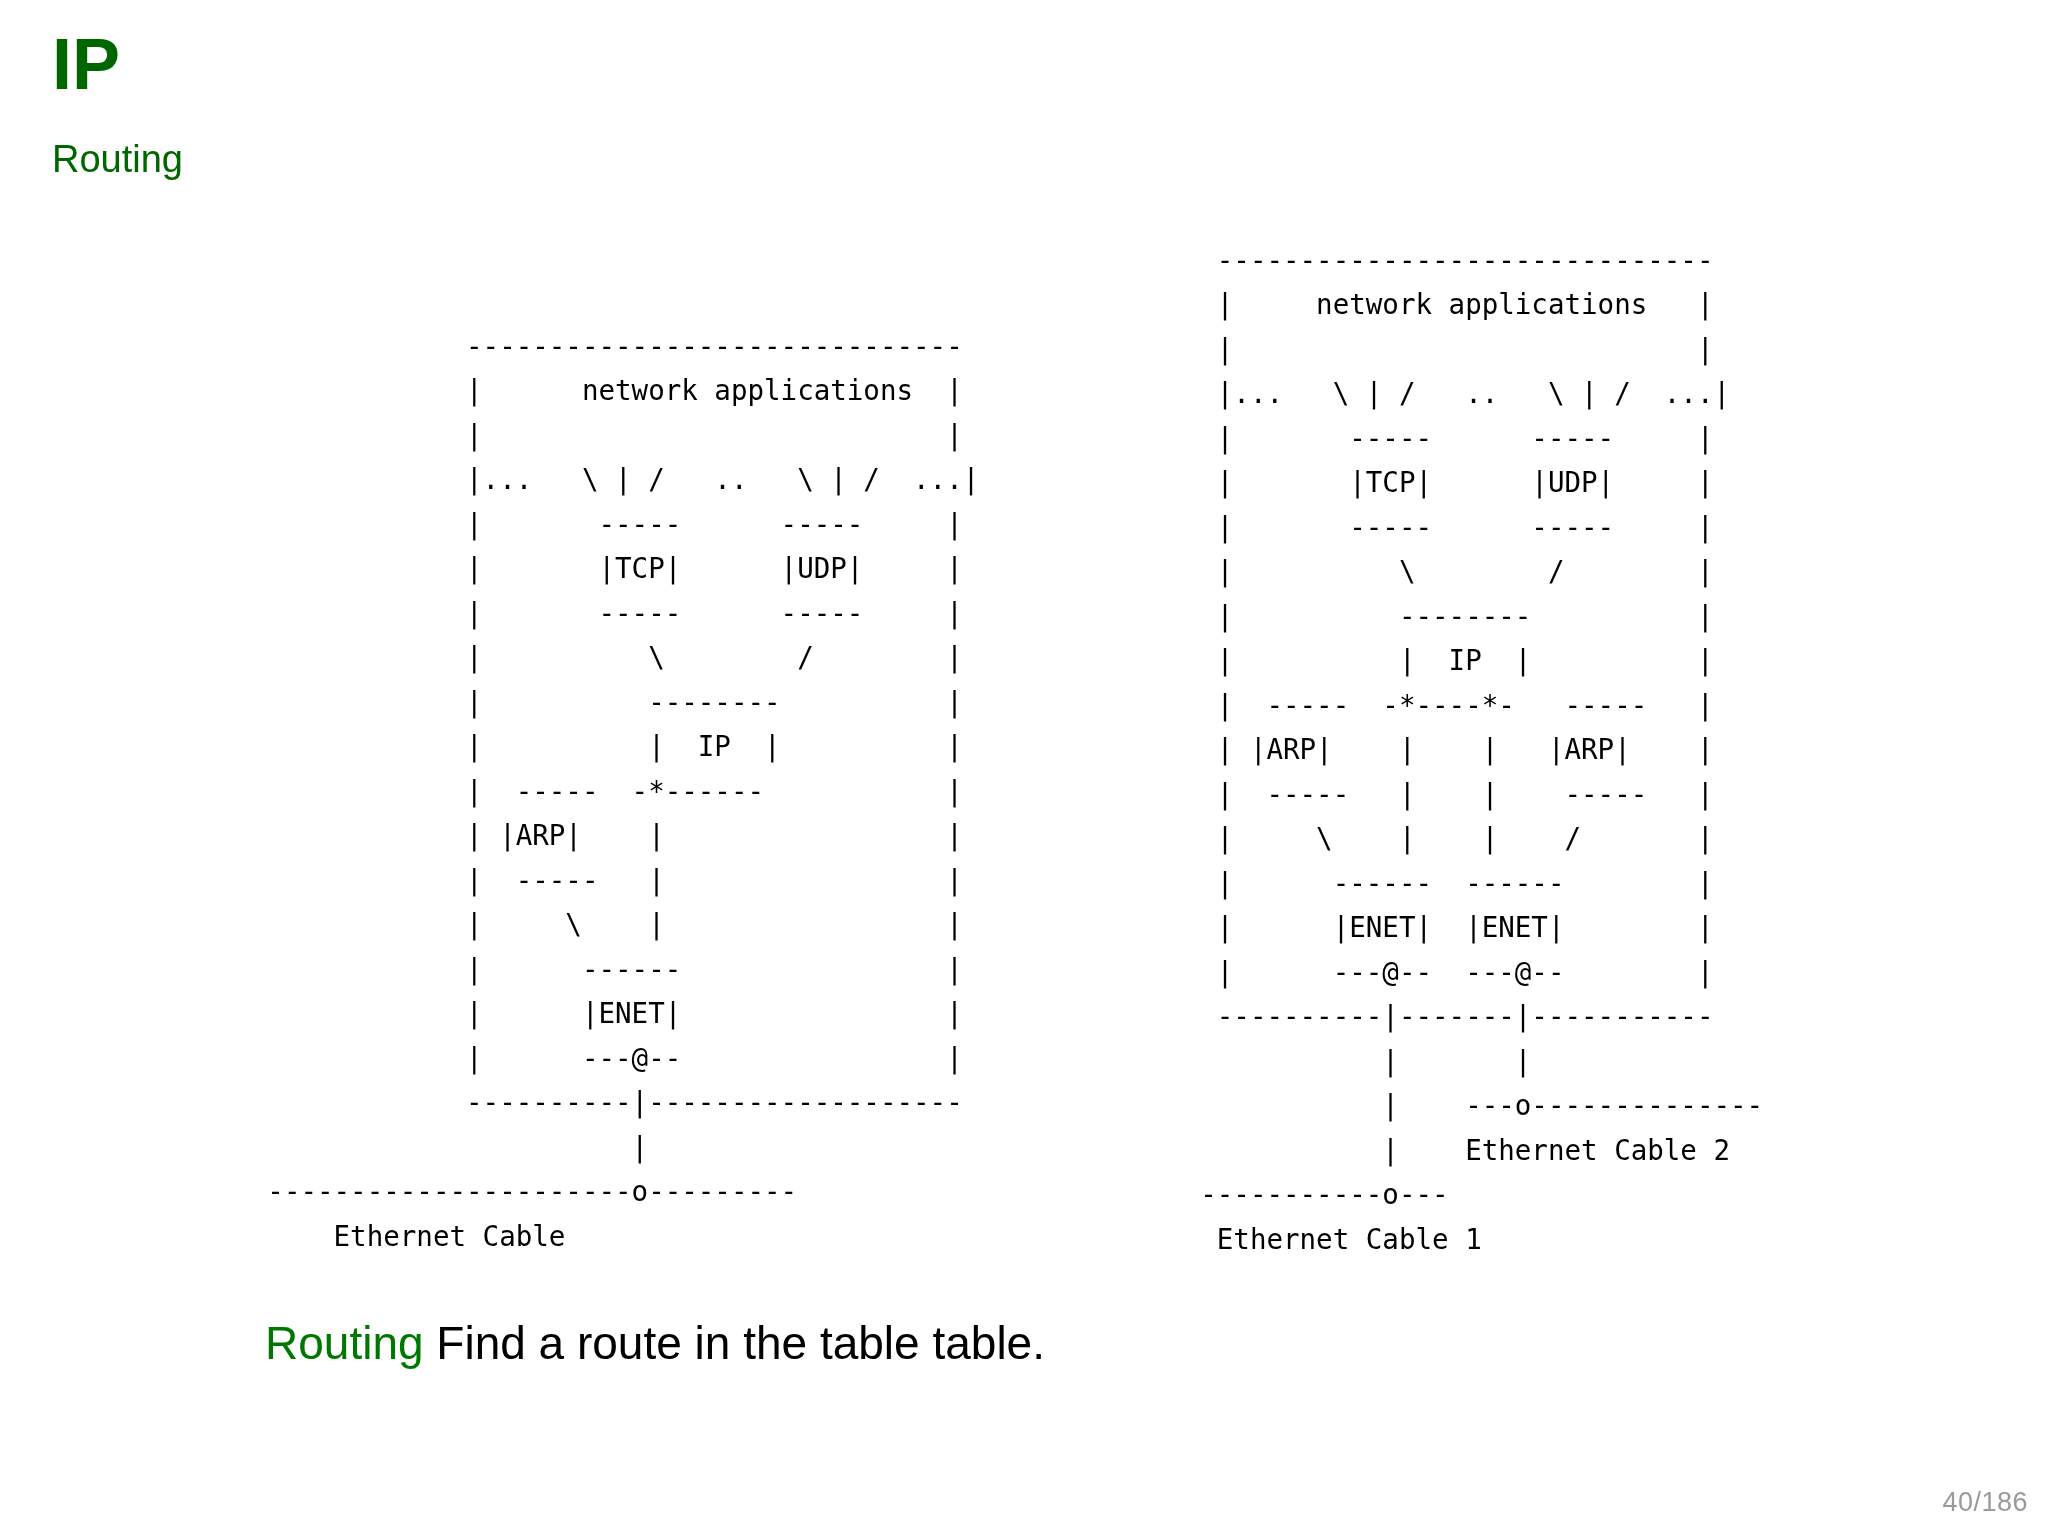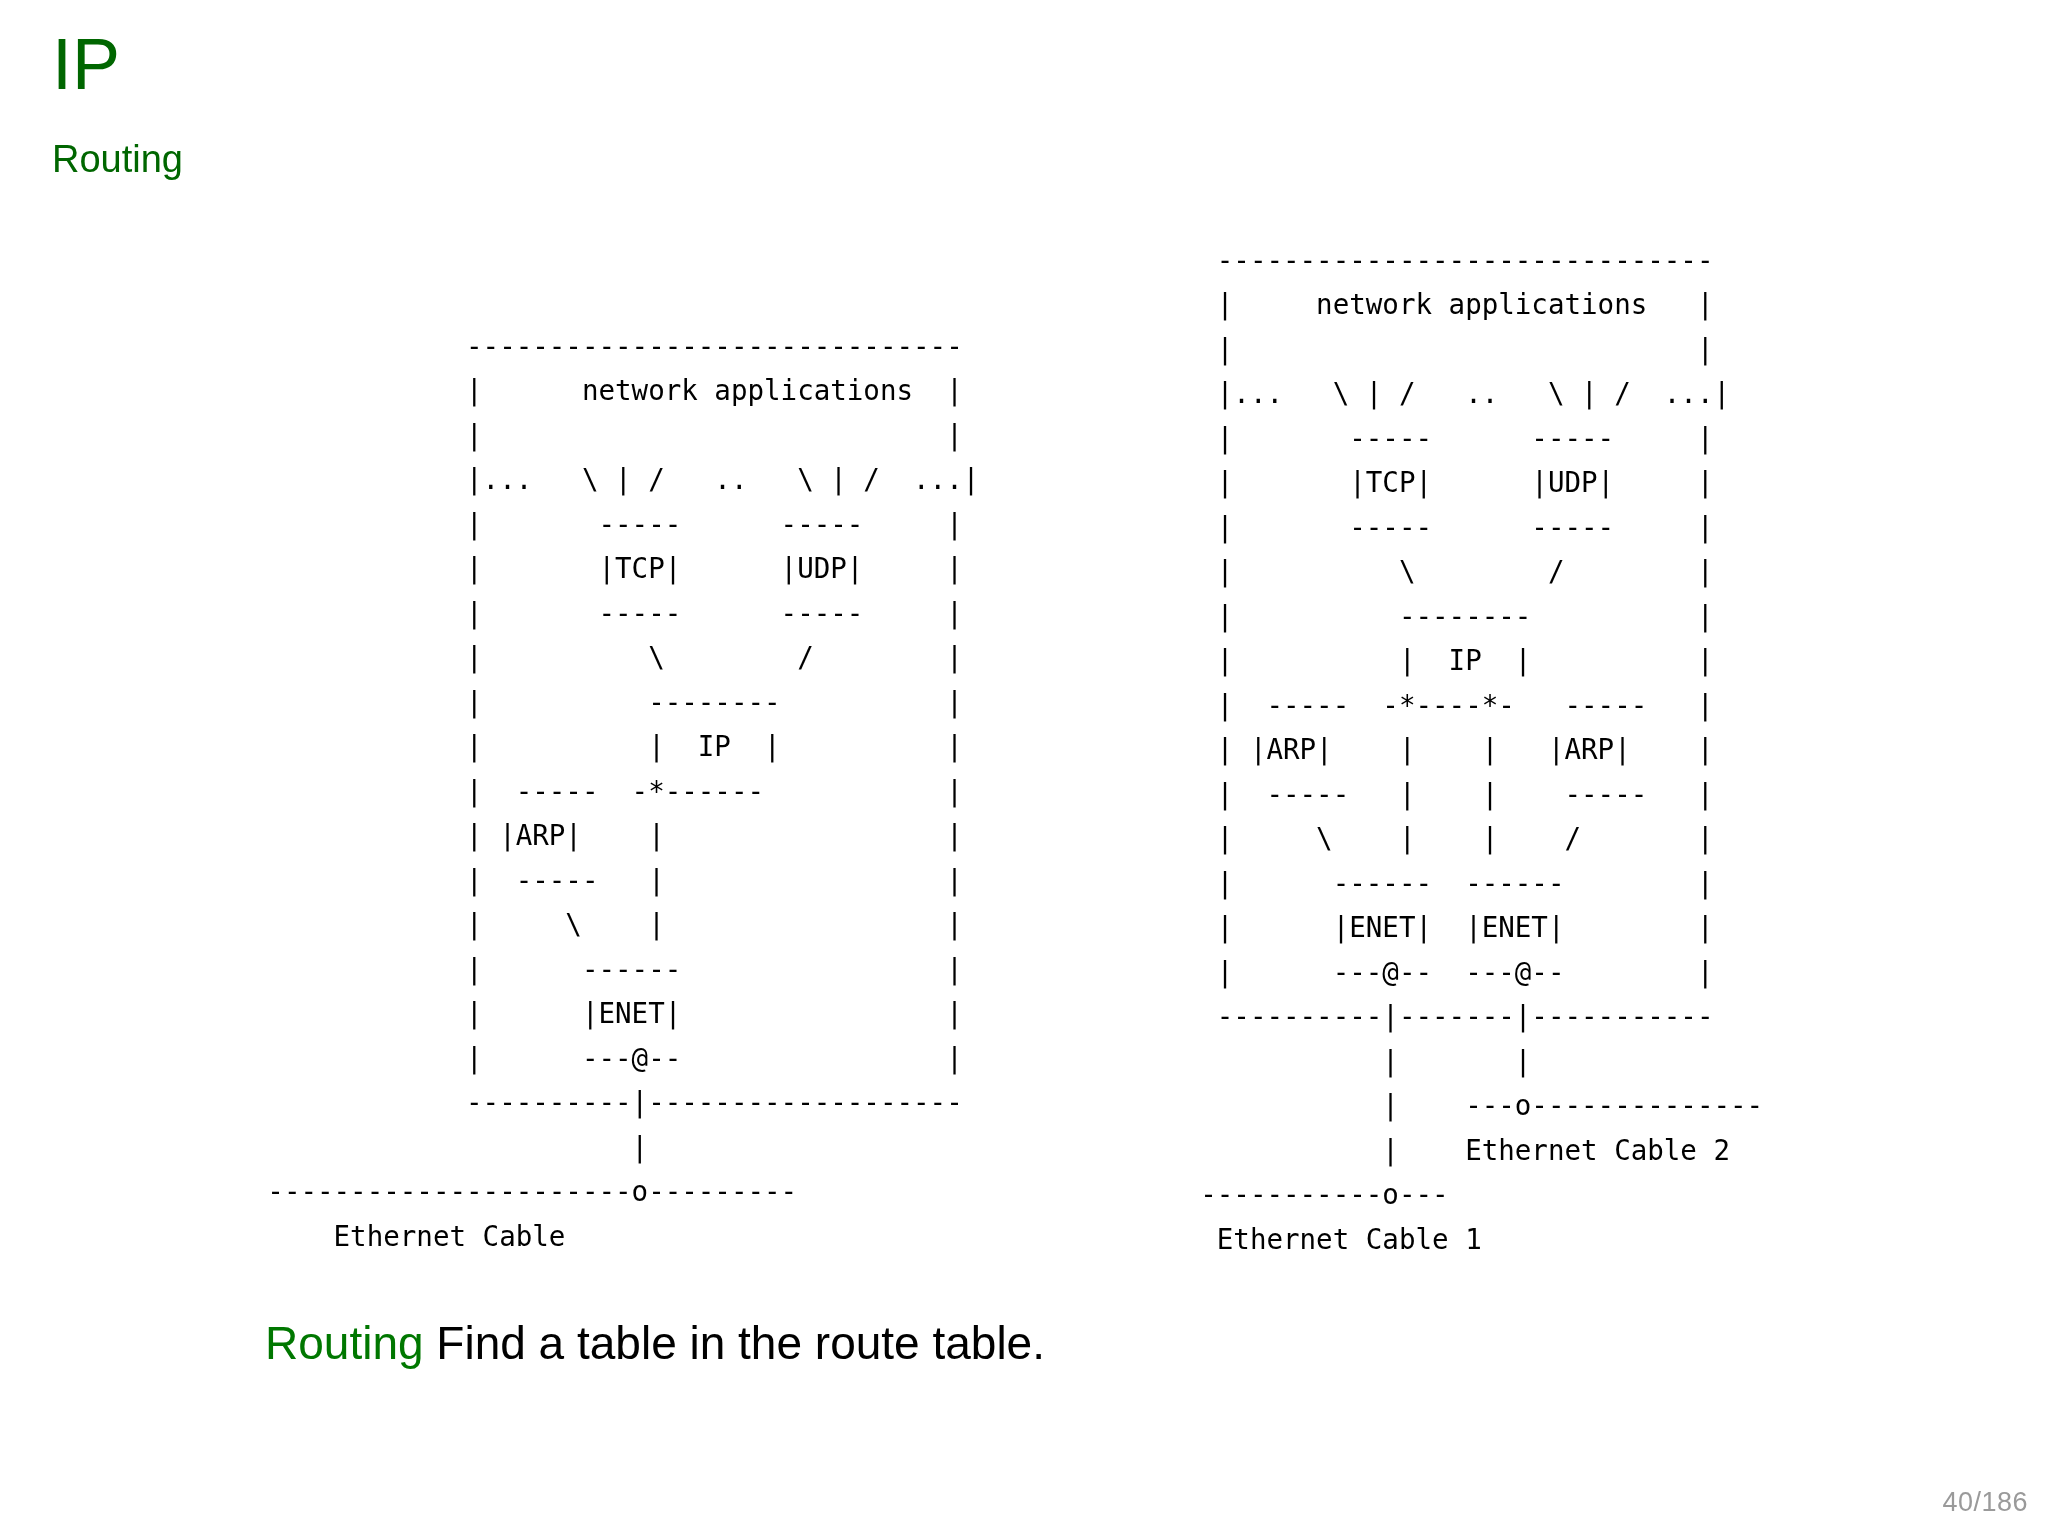--- a/index.html
+++ b/index.html
@@ -17,21 +17,21 @@
   }
 
   
   #slide-title {
     position: absolute;
     left: 52px;
     top: 28px;
     font-size: 72px;
     line-height: 1.0;
     color: #006600;
-    font-weight: 400;
+    font-weight: 700;
     letter-spacing: 0px;
     white-space: pre;
     text-align: right;
   }
   #slide-subtitle {
     position: absolute;
     left: 52px;
     top: 140px;
     font-size: 38px;
     line-height: 1.0;
@@ -134,15 +134,15 @@
      |      ------  ------        |
      |      |ENET|  |ENET|        |
      |      ---@--  ---@--        |
      ----------|-------|-----------
                |       |
                |    ---o--------------
                |    Ethernet Cable 2
     -----------o---
      Ethernet Cable 1</pre>
 
-<div id="description-line"><span id="description-term">Routing</span><span id="description-text"> Find a table in the route table.</span></div>
+<div id="description-line"><span id="description-term">Routing</span><span id="description-text"> Find a route in the table table.</span></div>
 
 <div id="page-number">40/186</div>
 
 </body></html>

